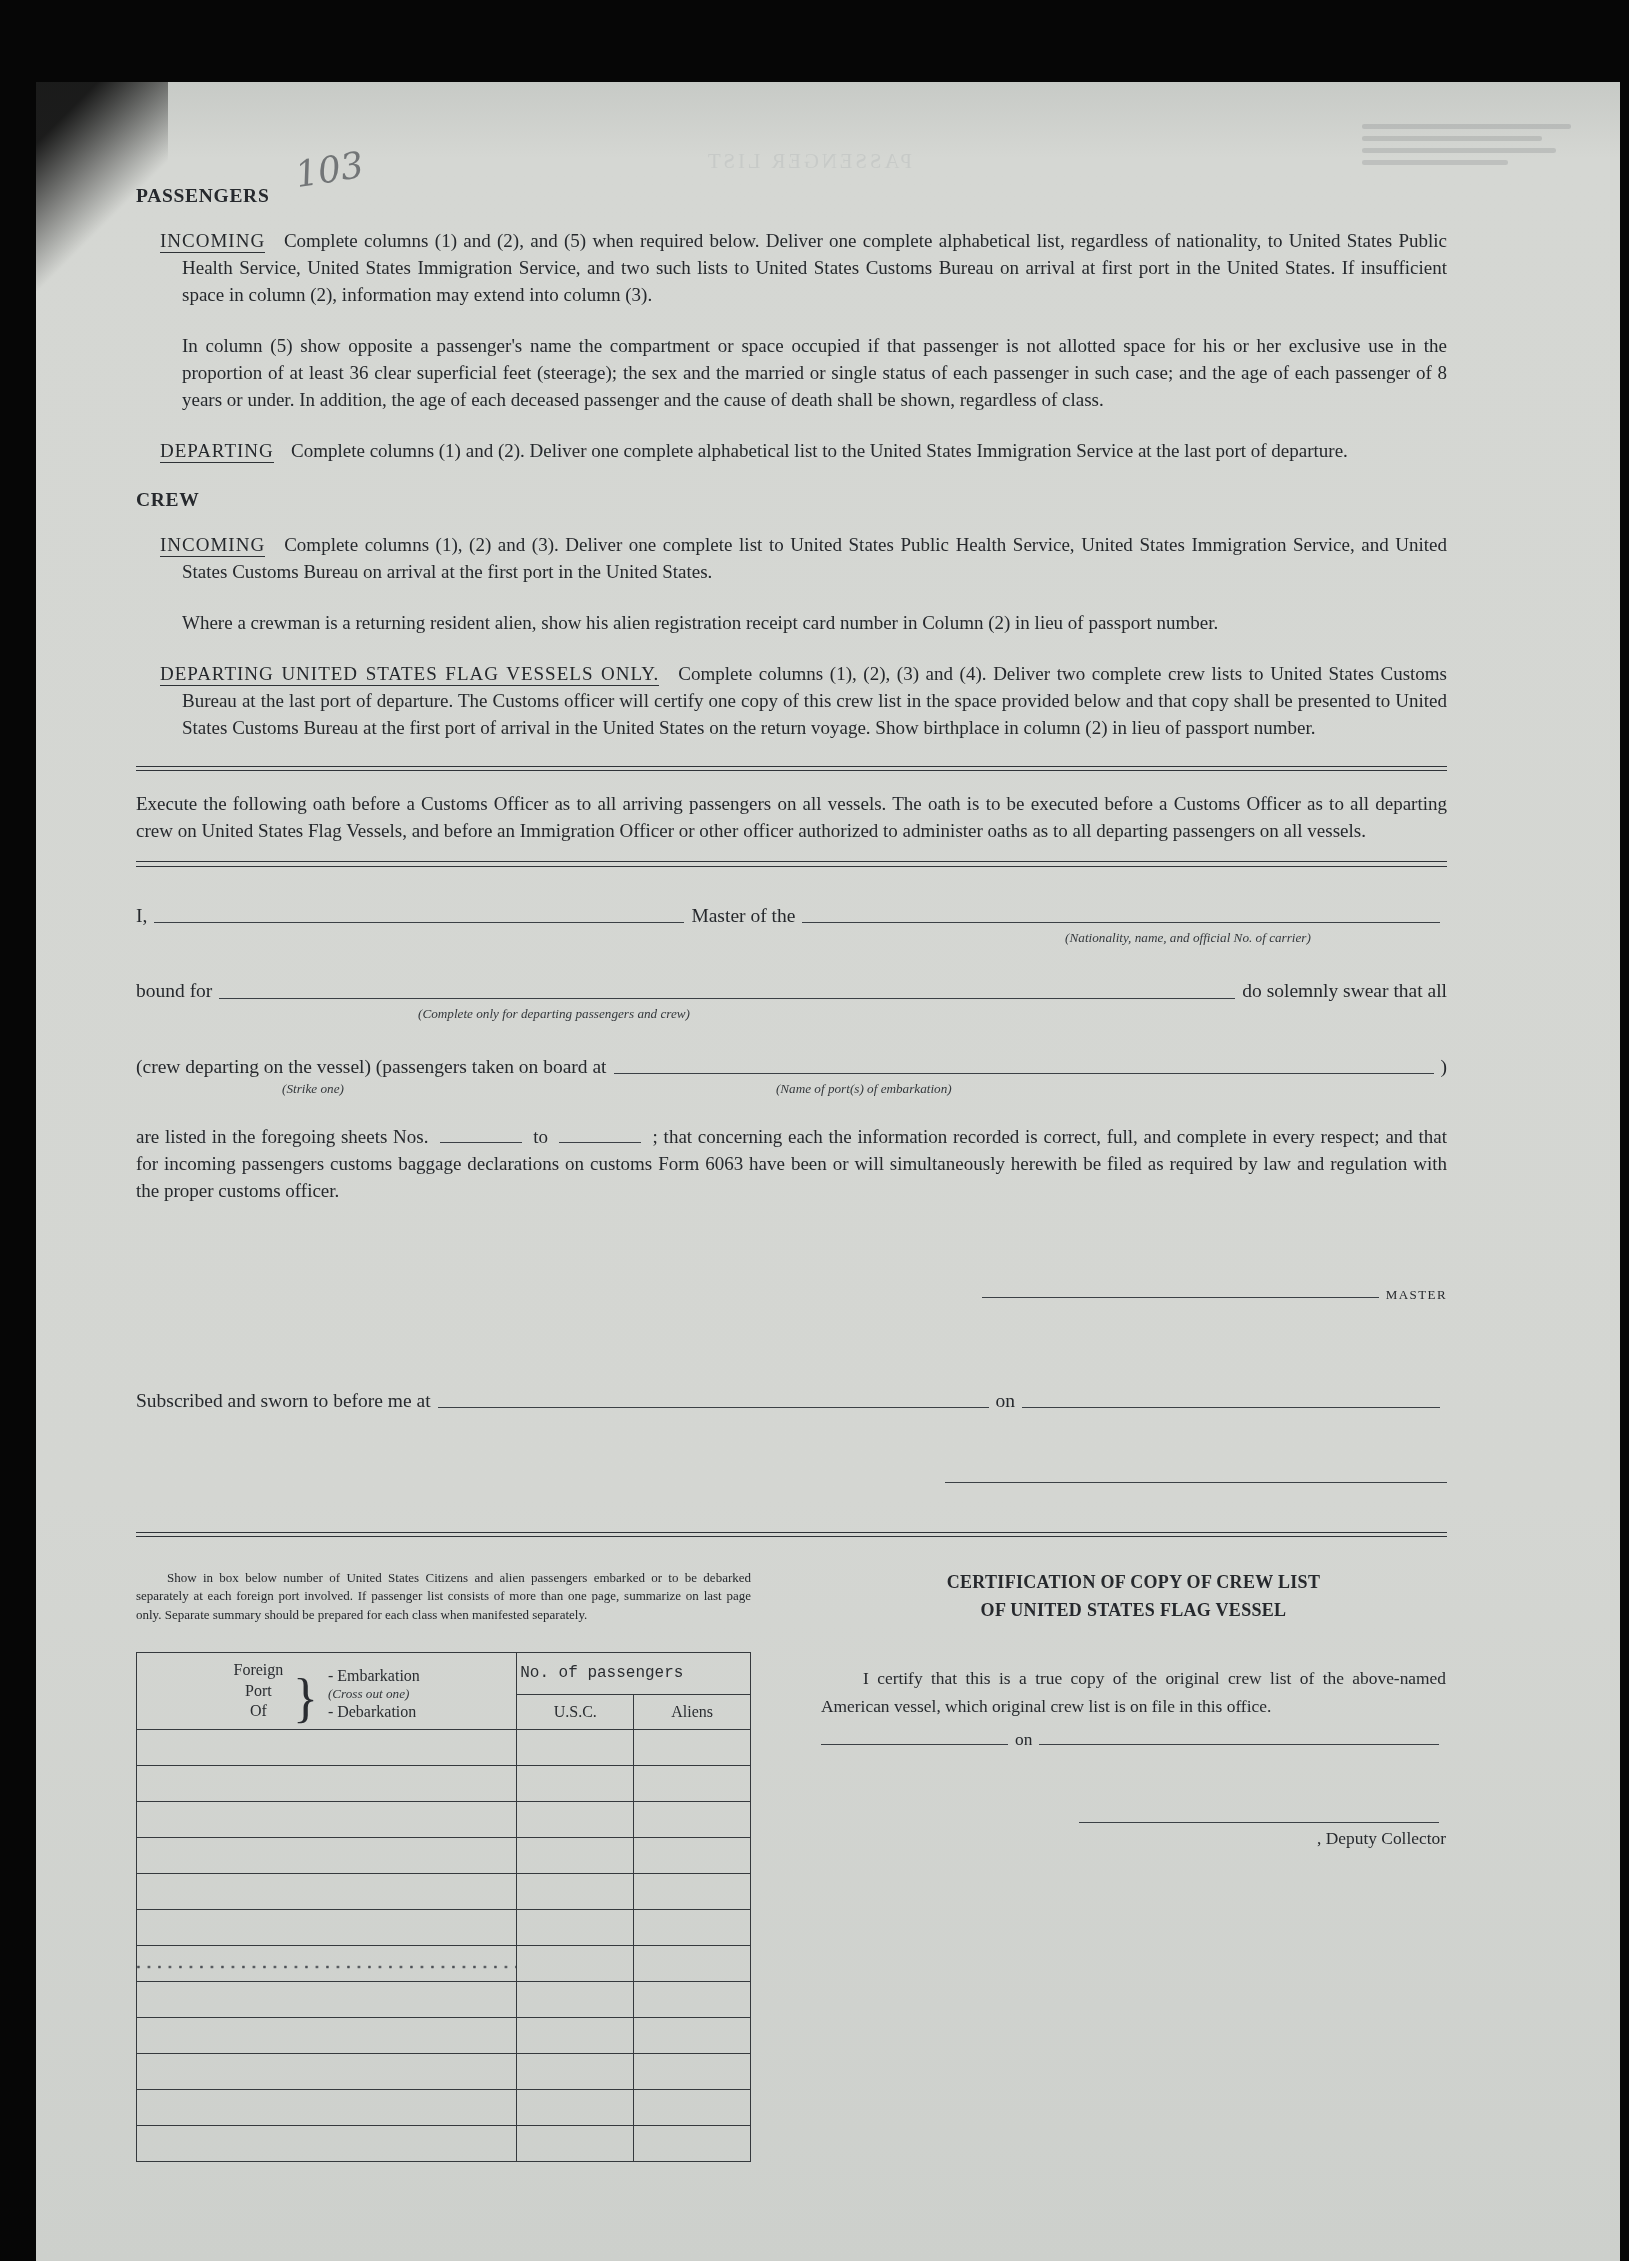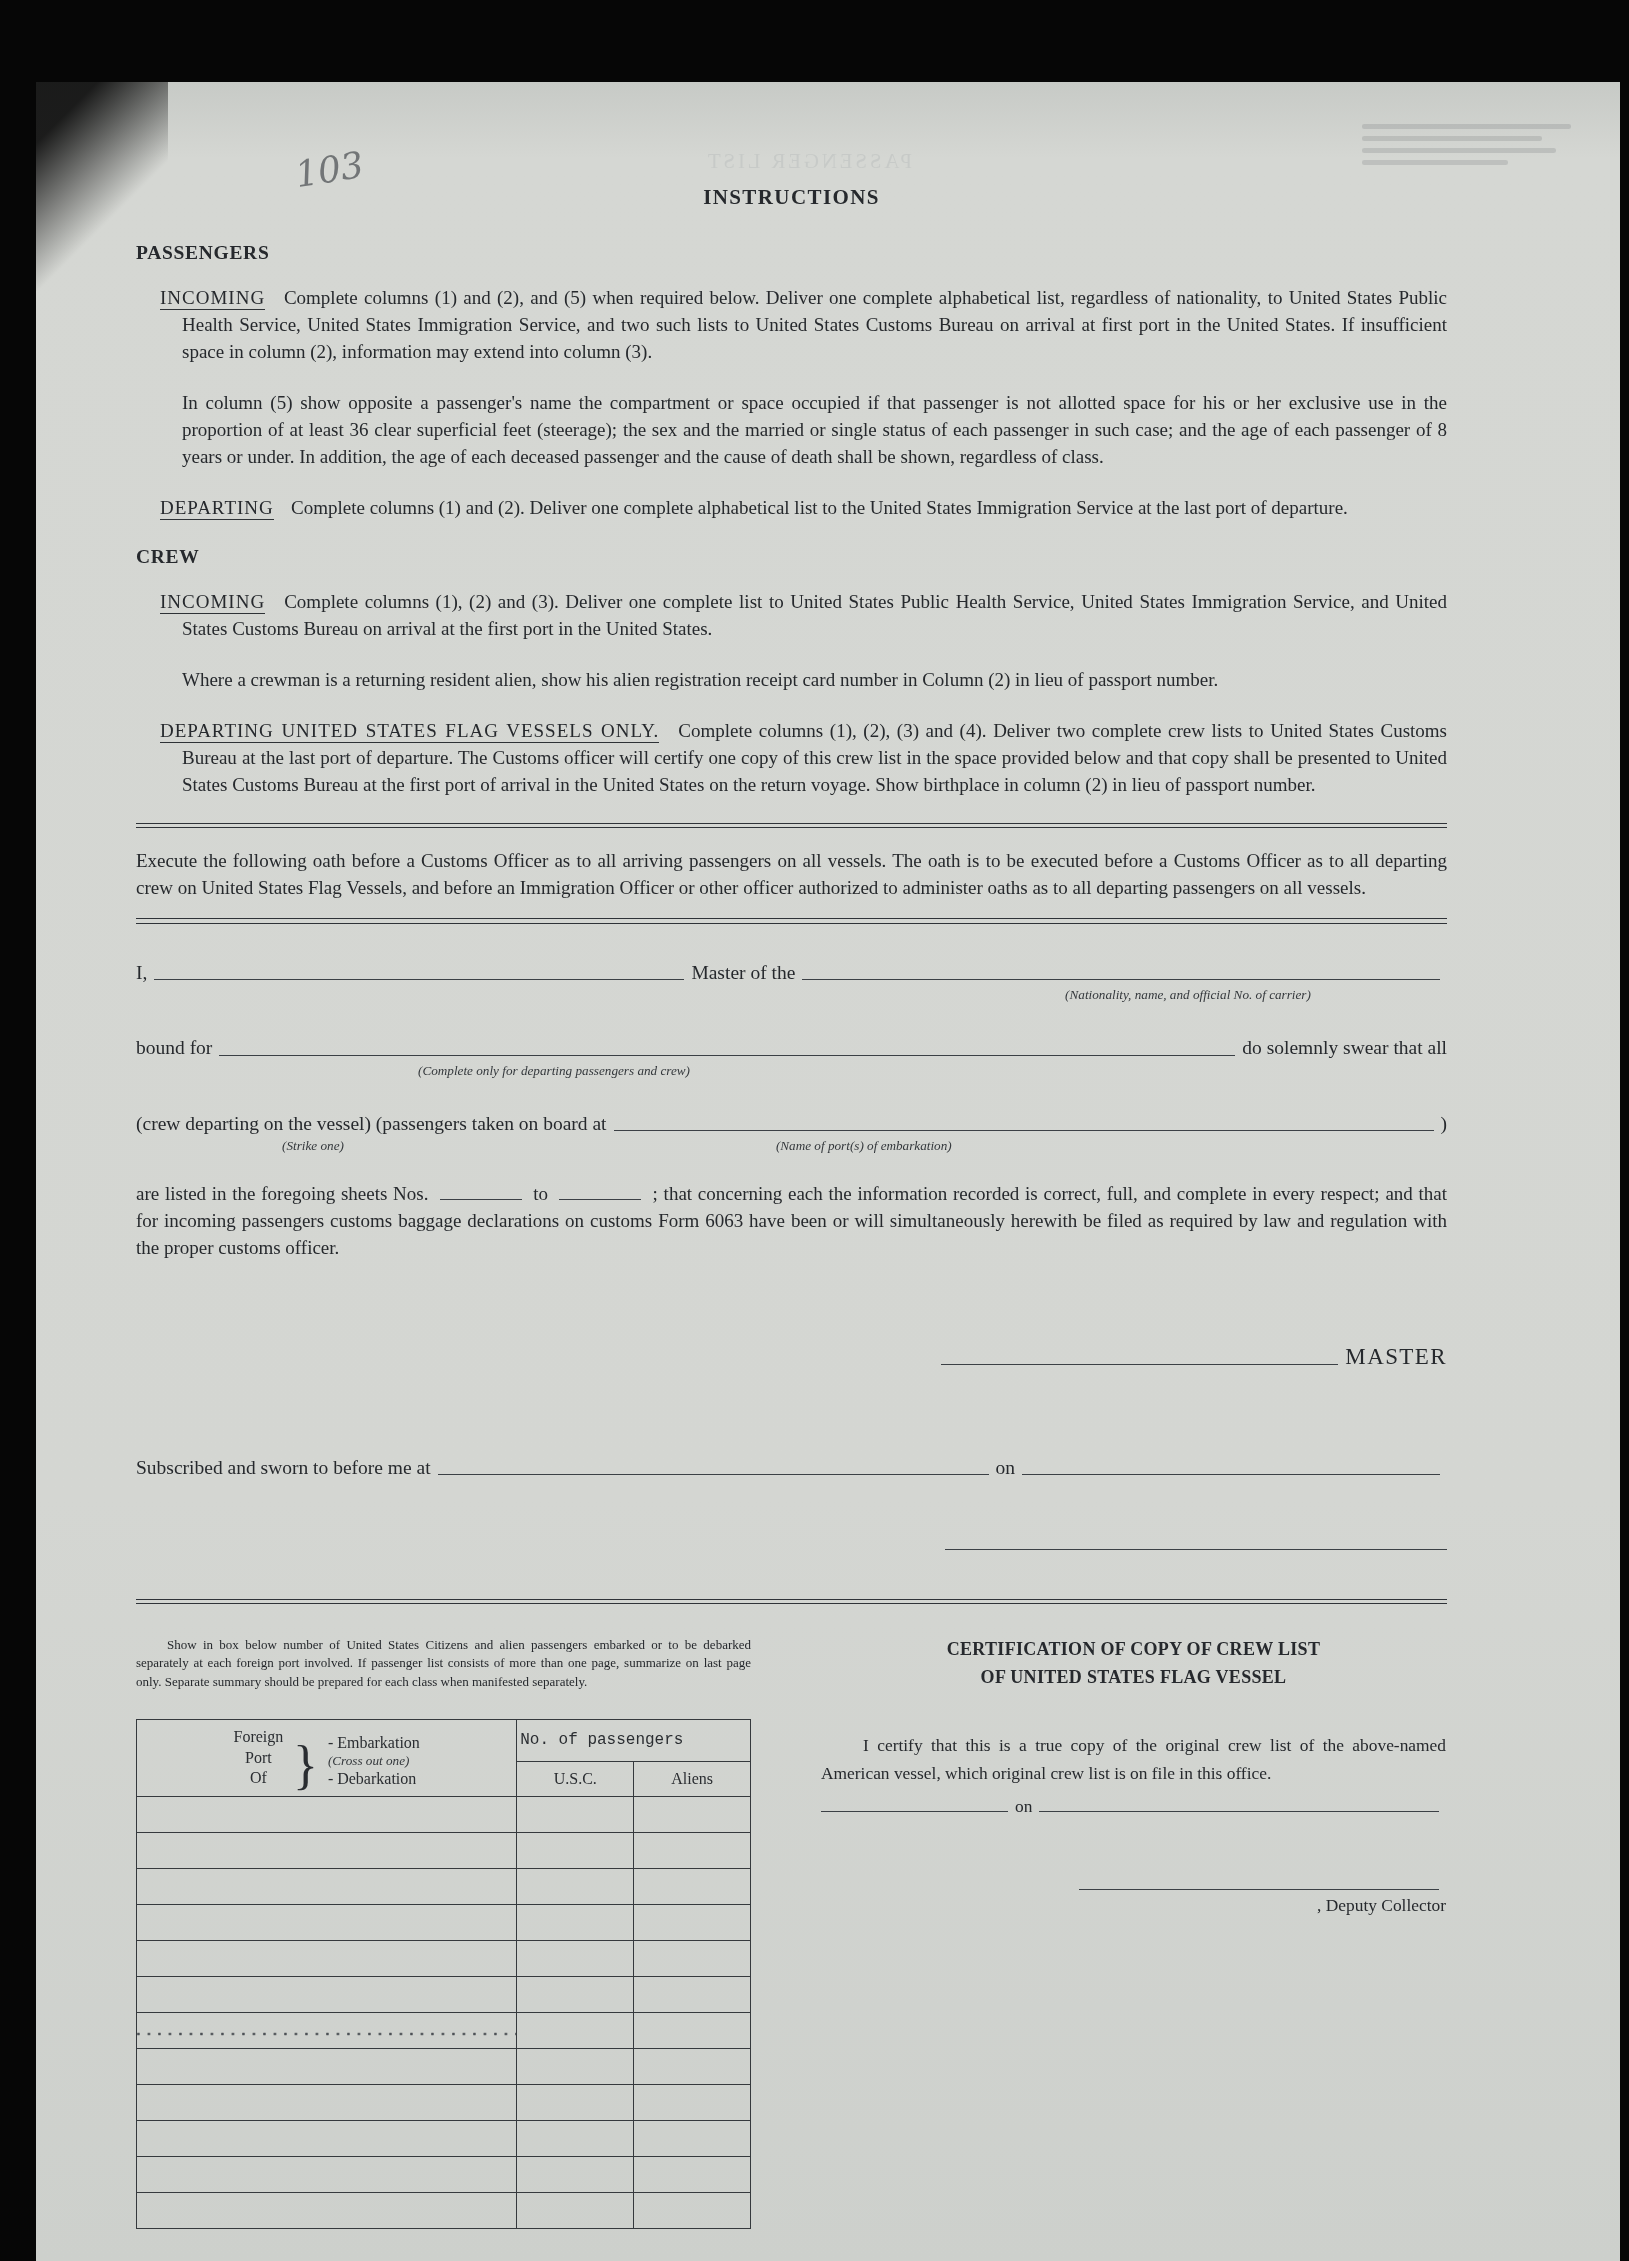--- a/index.html
+++ b/index.html
@@ -41,21 +41,21 @@
   .cap-row{ display:flex; margin-top:2.1px; }
   .cap-carrier{ margin-left:829px; width:446px; text-align:center; }
   .cap-bound{ margin-left:160px; width:516px; text-align:center; }
   .cap-strike{ margin-left:146px; }
   .cap-port{ margin-left:432px; }
   .mt50{ margin-top:36px; }
   .mt44{ margin-top:32px; }
   .iblank{ display:inline-block; width:82px; border-bottom:1.4px solid #3b4045; height:14px; margin:0 5.6px; }
   .listed{ margin-top:26.5px; }
 
-  .master-row{ display:flex; align-items:flex-end; margin-top:82px; font-size:23px; }
+  .master-row{ display:flex; align-items:flex-end; margin-top:82px; font-size:13px; }
   .master-blank{ width:397px; margin-left:auto; }
   .master-word{ letter-spacing:1.4px; }
 
   .subscribed-row{ margin-top:85px; }
   .sub-b1{ width:551px; flex:none; }
   .lone-row{ display:flex; margin-top:64px; }
   .lone-blank{ margin-left:809px; flex:1; border-bottom:1.4px solid #3b4045; height:5.6px; }
 
   .bottom{ display:flex; margin-top:32px; gap:70px; }
   .left-col{ width:615px; }
@@ -108,21 +108,20 @@
   <span class="art art-bleed">PASSENGER LIST</span>
   <div class="art art-stamp">
       <div></div>
       <div></div>
       <div></div>
       <div></div>
     </div>
 
   <div class="content">
 
-    <div class="doc-title">INSTRUCTIONS</div>
 
     <div class="sec-heading">PASSENGERS</div>
 
     <p class="hang">
       <span class="ulabel">INCOMING</span>
       <span>Complete columns (1) and (2), and (5) when required below. Deliver one complete alphabetical list, regardless of nationality, to United States Public Health Service, United States Immigration Service, and two such lists to United States Customs Bureau on arrival at first port in the United States. If insufficient space in column (2), information may extend into column (3).</span>
     </p>
 
     <p class="sub">In column (5) show opposite a passenger's name the compartment or space occupied if that passenger is not allotted space for his or her exclusive use in the proportion of at least 36 clear superficial feet (steerage); the sex and the married or single status of each passenger in such case; and the age of each passenger of 8 years or under. In addition, the age of each deceased passenger and the cause of death shall be shown, regardless of class.</p>
 

